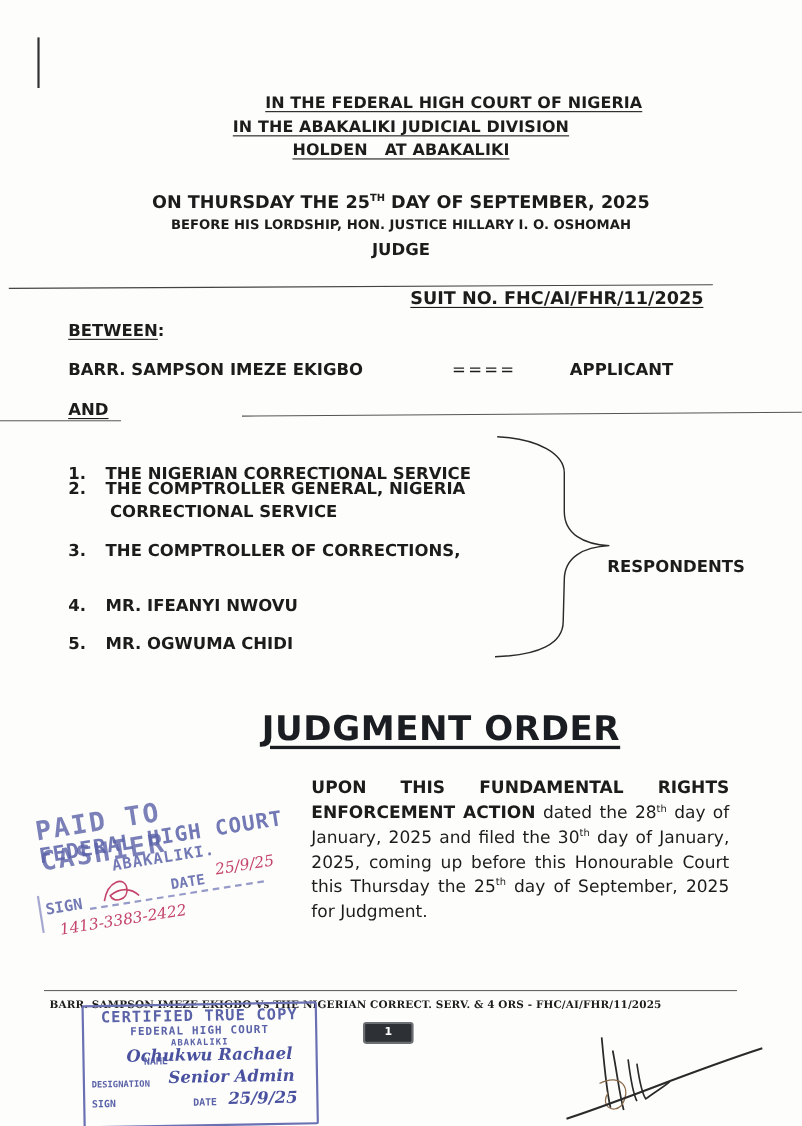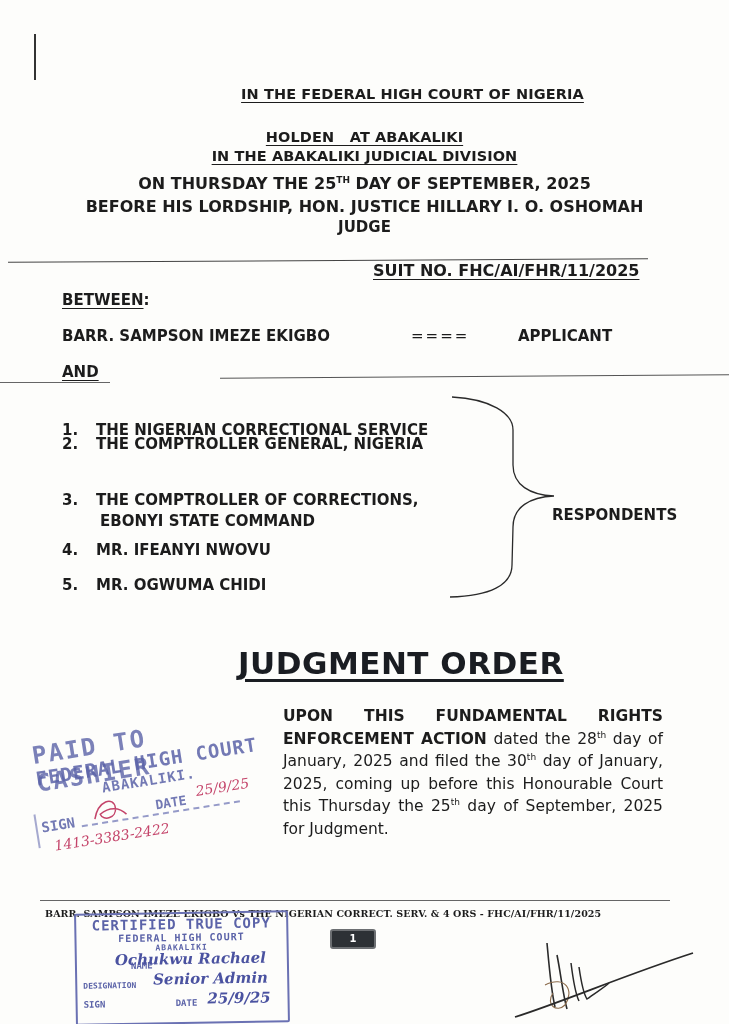--- a/index.html
+++ b/index.html
@@ -48,51 +48,51 @@
     }
     .hand { font-family: "DejaVu Serif", serif; font-style: italic; color: #4a52a0; }
     .red { color: #c4446a; }
   </style>
 </head>
 <body>
 
 <div class="abs" style="left:34px; top:34px; width:2px; height:46px; background:#333;"></div>
 
 <div class="abs center hdr u" style="top:86px;margin-left:48px;">IN THE FEDERAL HIGH COURT OF NIGERIA</div>
-<div class="abs center hdr u" style="top:108px;margin-top:40px;">IN THE ABAKALIKI JUDICIAL DIVISION</div>
+<div class="abs center hdr u" style="top:108px;">IN THE ABAKALIKI JUDICIAL DIVISION</div>
 <div class="abs center hdr u" style="top:129px; white-space:pre;">HOLDEN   AT ABAKALIKI</div>
 
 <div class="abs center bold" style="top:174px; font-size:16px;">
   <span>ON THURSDAY THE 25</span><sup style="font-size:9px;">TH</sup><span> DAY OF SEPTEMBER, 2025</span>
 </div>
-<div class="abs center bold" style="top:197px; font-size:16px;">BEFORE HIS LORDSHIP, HON. JUSTICE HILLARY I. O. OSHOMAH</div>
+<div class="abs center bold" style="top:197px; font-size:12px;">BEFORE HIS LORDSHIP, HON. JUSTICE HILLARY I. O. OSHOMAH</div>
 <div class="abs center bold" style="top:218px; font-size:15px;">JUDGE</div>
 
 <div class="rule" style="left:8px; top:260px; width:640px; transform:rotate(-0.3deg);"></div>
 <div class="abs bold u" style="left:333px; top:261px; font-size:16px;margin-left:40px;">SUIT NO. FHC/AI/FHR/11/2025</div>
 
 <div class="abs party" style="left:62px; top:291px;">
   <span class="u">BETWEEN</span><span>:</span>
 </div>
 <div class="abs party" style="left:62px; top:327px;">BARR. SAMPSON IMEZE EKIGBO</div>
 <div class="abs party" style="left:411px; top:327px; font-weight:normal; letter-spacing:2px;">====</div>
 <div class="abs party" style="left:518px; top:327px;">APPLICANT</div>
 <div class="abs party u" style="left:62px; top:363px;">AND</div>
 <div class="rule" style="left:0px; top:382px; width:110px; background:#666;"></div>
 <div class="rule" style="left:220px; top:376px; width:509px; transform:rotate(-0.4deg); background:#555;"></div>
 
 <div class="resp-item" style="top:420px;">
   <span class="num">1.</span><span>THE NIGERIAN CORRECTIONAL SERVICE</span>
 </div>
 <div class="resp-item" style="top:434px;">
   <span class="num">2.</span><span>THE COMPTROLLER GENERAL, NIGERIA</span>
+  <span class="cont">CORRECTIONAL SERVICE</span>
 </div>
 <div class="resp-item" style="top:490px;">
   <span class="num">3.</span><span>THE COMPTROLLER OF CORRECTIONS,</span>
-  <span class="cont">EBONYI STATE COMMAND</span>
 </div>
 <div class="resp-item" style="top:540px;">
   <span class="num">4.</span><span>MR. IFEANYI NWOVU</span>
 </div>
 <div class="resp-item" style="top:575px;">
   <span class="num">5.</span><span>MR. OGWUMA CHIDI</span>
 </div>
 
 <svg class="abs" style="left:440px; top:395px;" width="140" height="205">
   <path d="M12 2 C 50 4, 73 18, 73 35 L 73 70 C 73 90, 90 100, 114 101 C 90 102, 73 112, 73 132 L 72 170 C 72 190, 50 201, 10 202" fill="none" stroke="#2a2a2a" stroke-width="1.3"></path>

